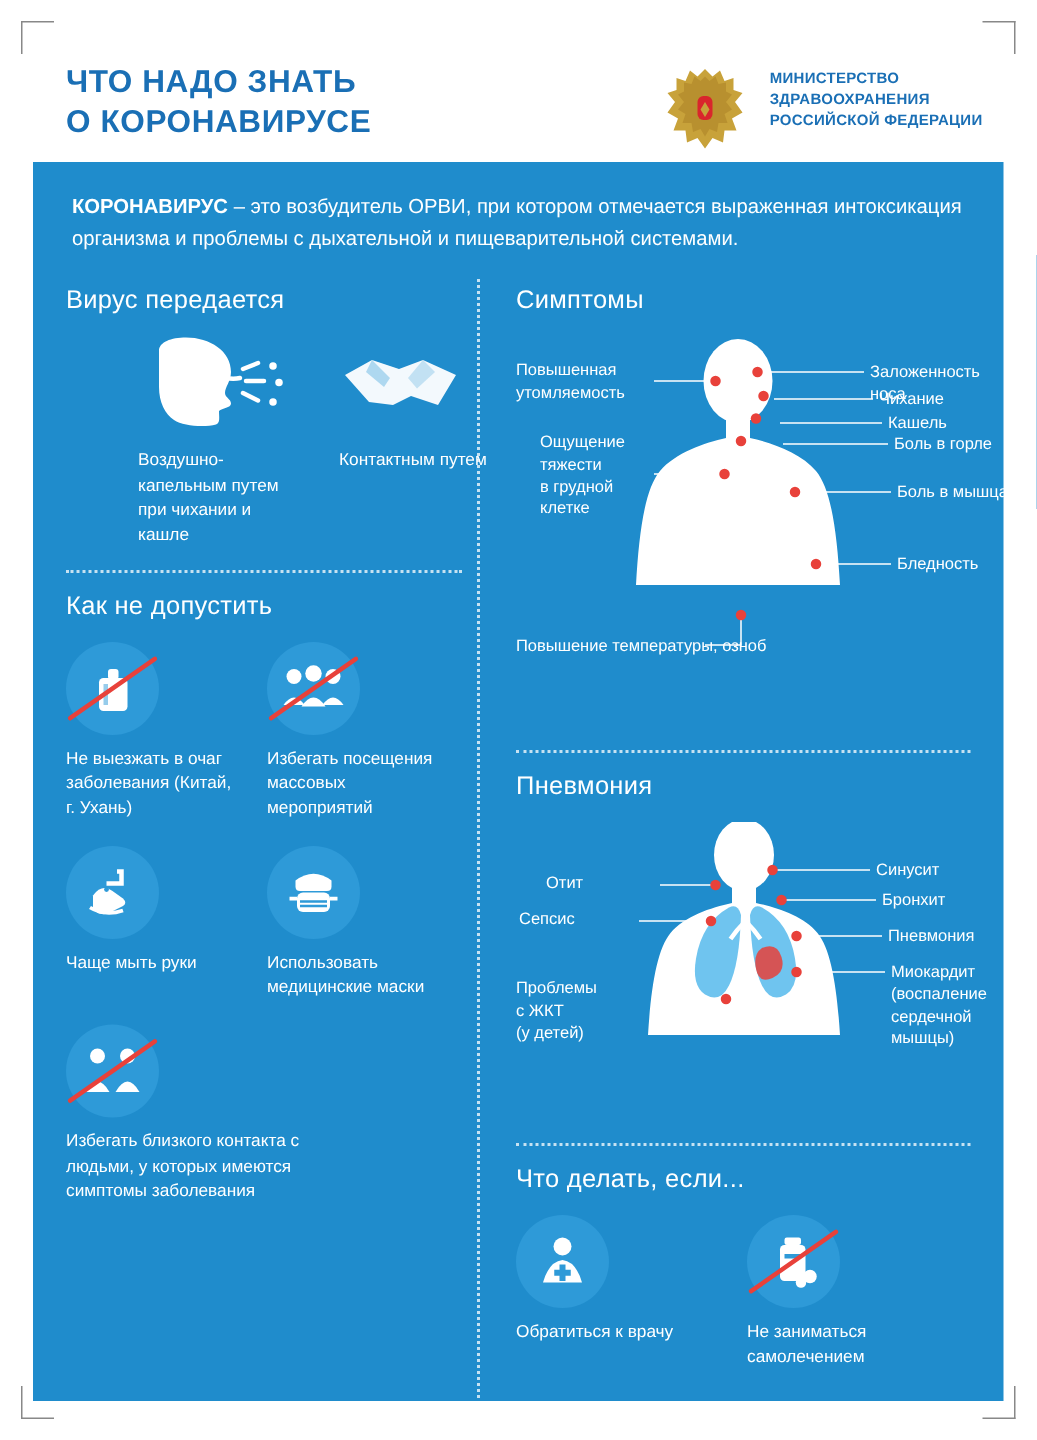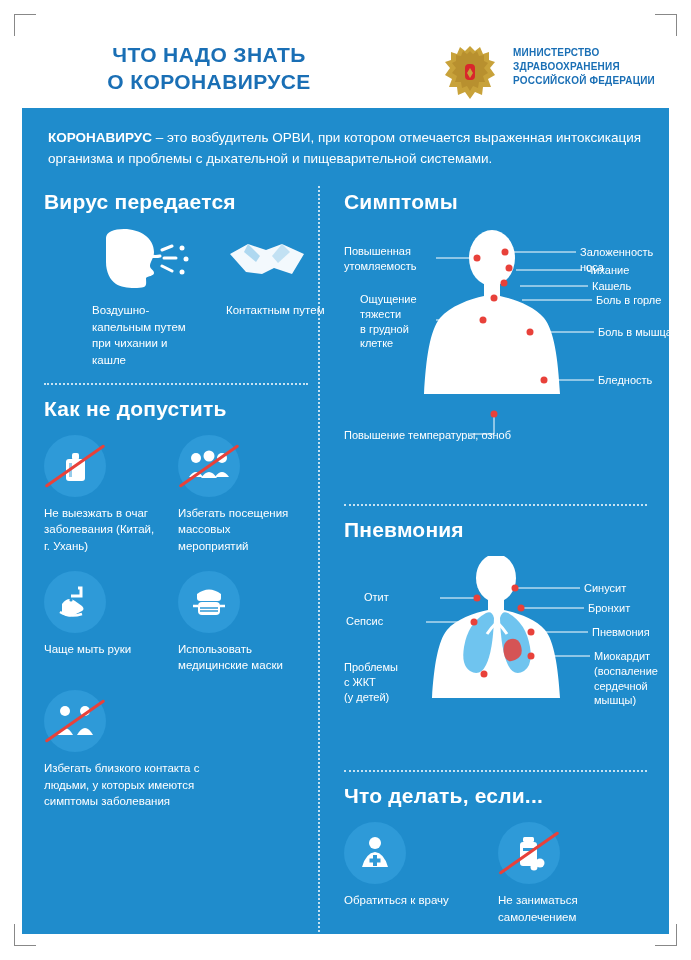--- a/index.html
+++ b/index.html
@@ -41,21 +41,20 @@
     background: #ffffff;
     padding: 18px 22px 0 22px;
   }
   .header-title {
     color: #1a6fb5;
     font-size: 21px;
     font-weight: bold;
     line-height: 1.28;
     letter-spacing: 0.4px;
     width: 330px;
-    text-align: center;
   }
   .header-title .l2 { display: block; }
   .ministry {
     position: absolute;
     right: 14px; top: 18px;
     display: flex;
     align-items: flex-start;
     gap: 12px;
   }
   .emblem { width: 62px; height: 62px; }
@@ -93,22 +92,22 @@
   .col-left { width: 278px; padding-right: 14px; }
   .col-right { width: 325px; padding-left: 22px; }
   .vdivider {
     position: absolute;
     left: 296px; top: 2px;
     width: 0; height: 770px;
     border-left: 2px dotted rgba(255,255,255,0.75);
   }
 
   h2.sect {
-    font-size: 21px;
-    font-weight: bold;
+    font-size: 17px;
+    font-weight: normal;
     margin: 6px 0 14px 0;
     letter-spacing: 0.2px;
   }
   .hdivider {
     border-top: 2px dotted rgba(255,255,255,0.75);
     margin: 14px 0 12px 0;
     height: 0;
   }
 
   .caption {

